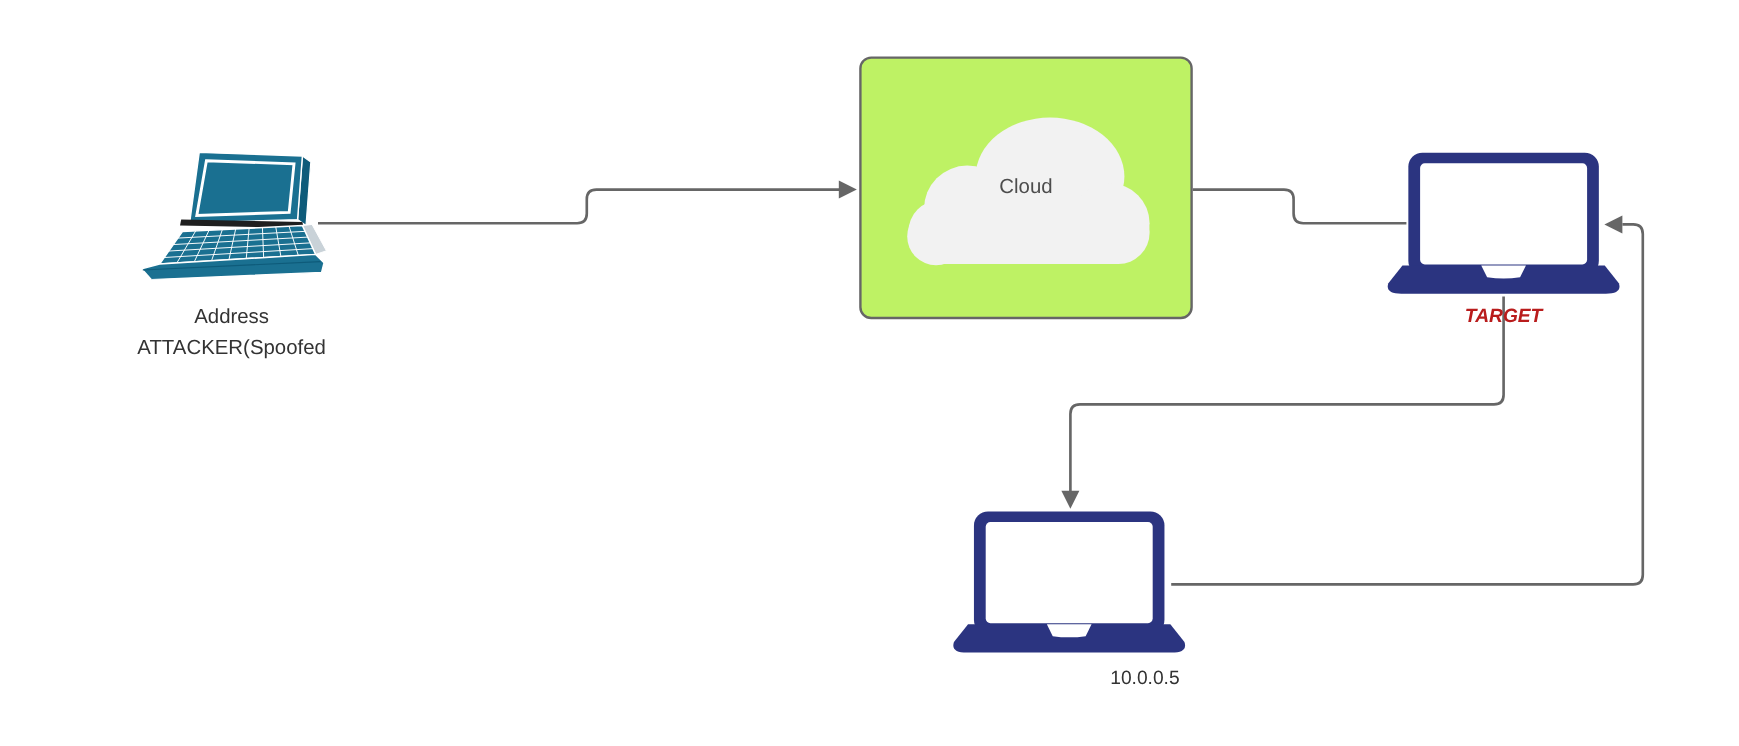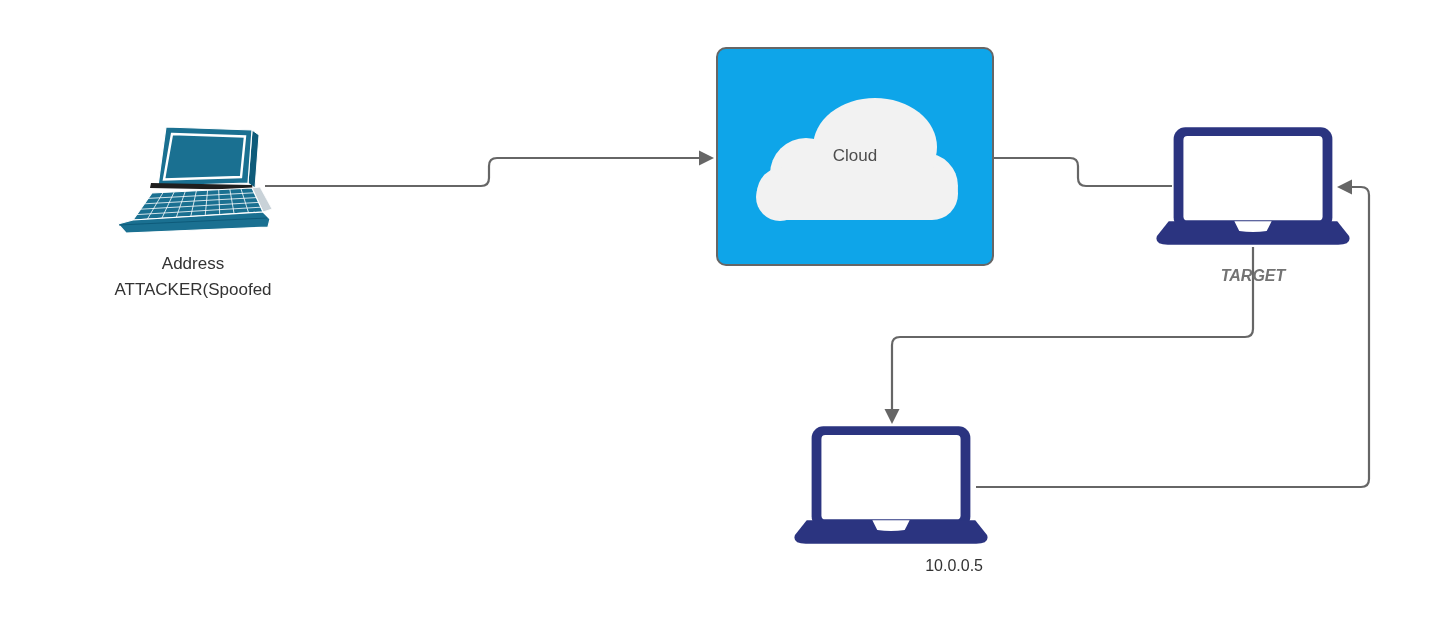--- a/index.html
+++ b/index.html
@@ -28,26 +28,26 @@
     position:absolute;
     font-size:16px;font-weight:bold;color:var(--edge-text);
     text-align:center;white-space:nowrap;line-height:18px;
   }
   .node-label{
     position:absolute;
     font-size:17px;color:var(--node-text);
     text-align:center;line-height:26px;
   }
   .target-label{
-    font-size:16px;font-weight:bold;font-style:italic;color:#737373;line-height:20px;margin-top:12px;
+    font-size:16px;font-weight:bold;font-style:italic;color:#b91c1c;line-height:20px;
   }
   .realhost-label{font-size:16px;line-height:20px;}
   .cloud-box{
     position:absolute;left:716px;top:47px;width:278px;height:219px;
-    background:#0ea5e9;border:2px solid var(--line);border-radius:10px;
+    background:#bef264;border:2px solid var(--line);border-radius:10px;
     box-sizing:border-box;
   }
   .cloud-shape{position:absolute;left:27px;top:46px;}
   .cloud-label{
     position:absolute;left:0;top:97px;width:100%;
     text-align:center;font-size:17px;color:var(--cloud-text);line-height:20px;
   }
 </style>
 </head>
 <body>

